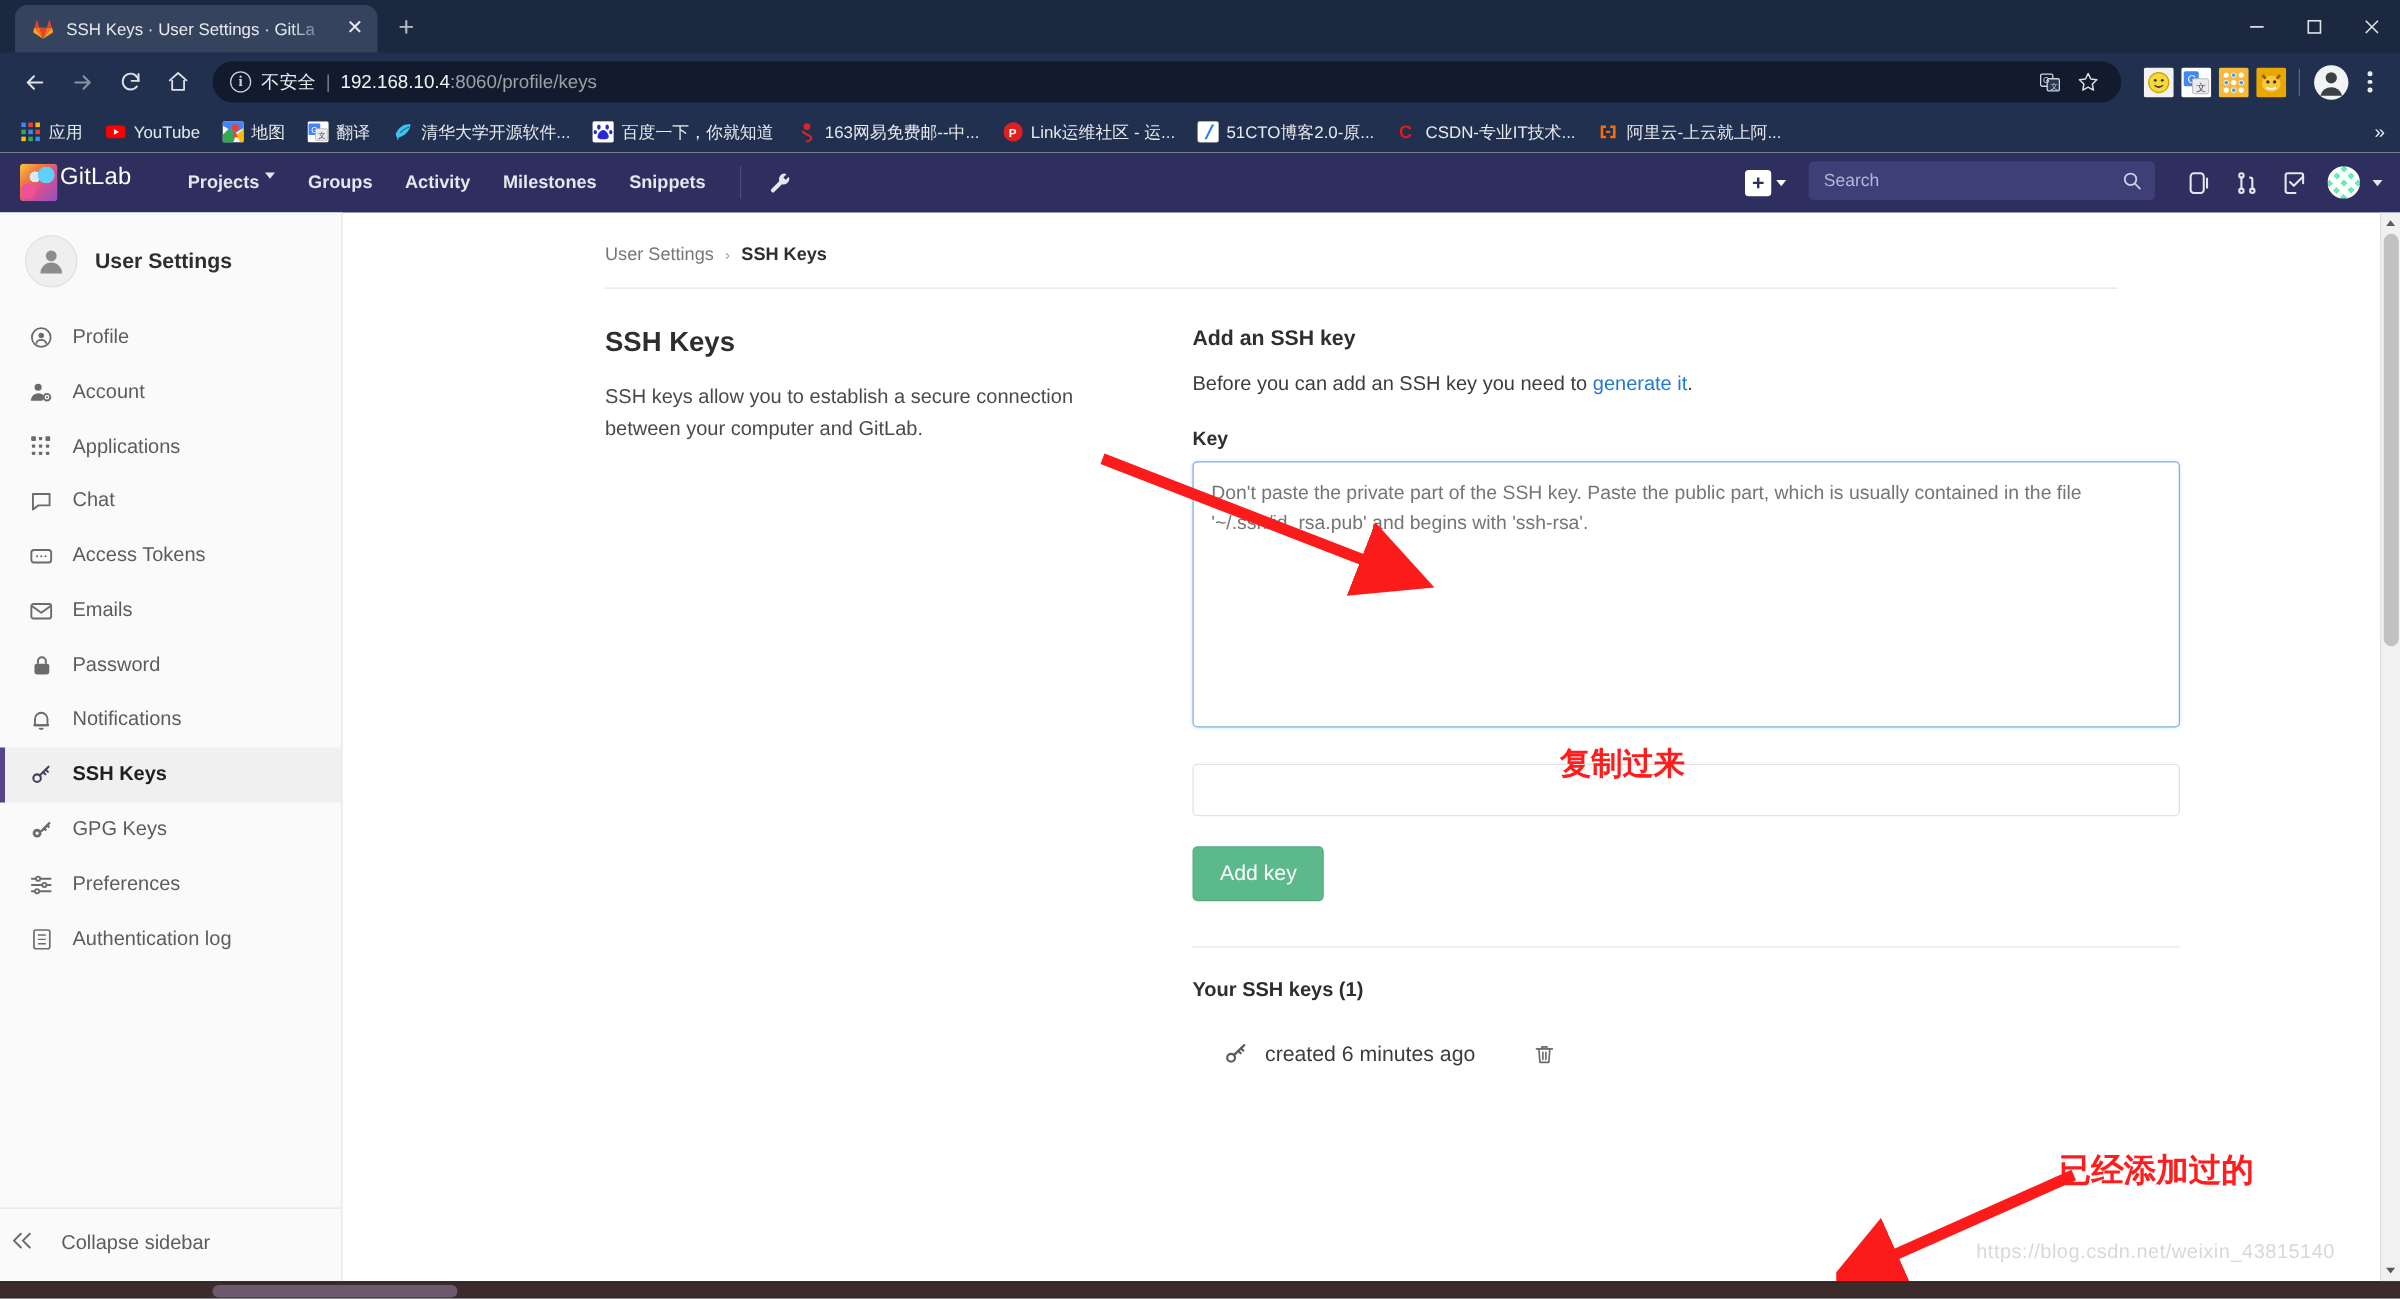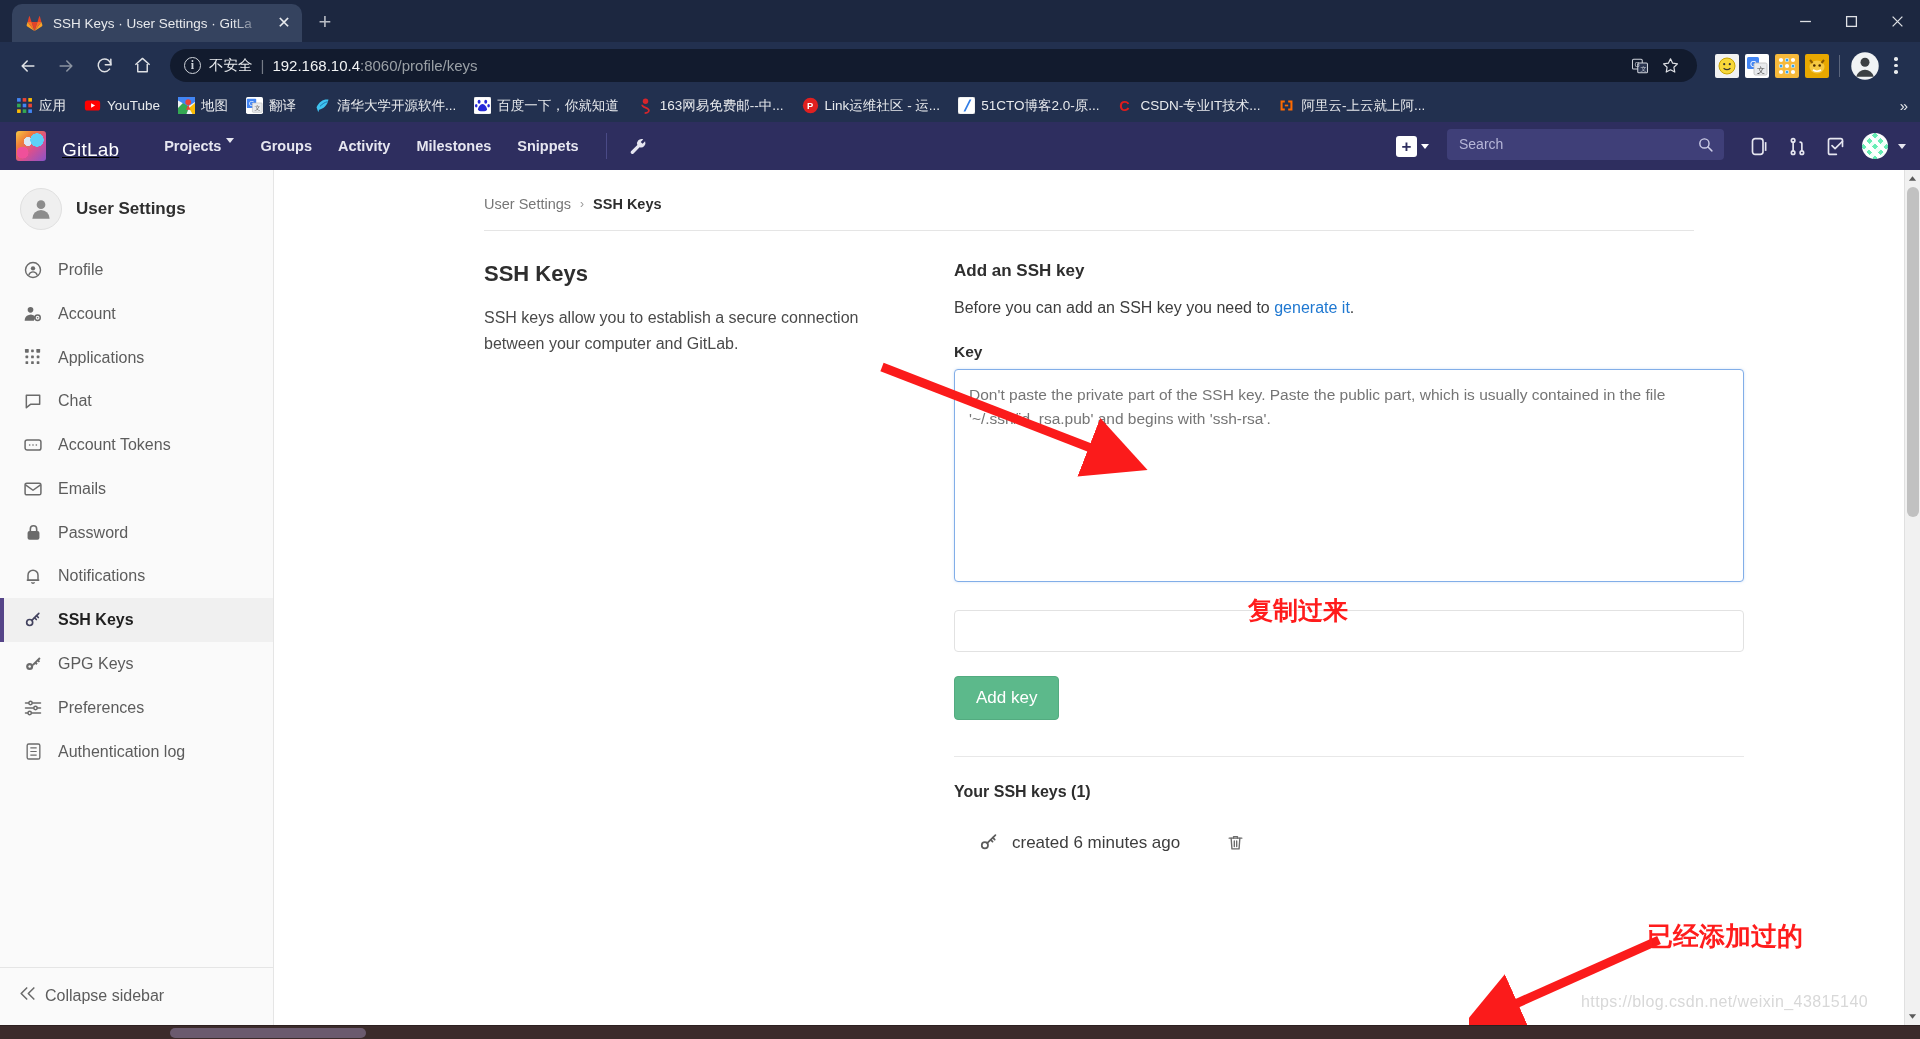--- a/index.html
+++ b/index.html
@@ -139,21 +139,21 @@
     flex-direction: column;
   }
 
   
   .gl-nav {
     height: 48px; background: #2e2e5f;
     display: flex; align-items: center;
     padding: 0 14px 0 16px;
     flex: 0 0 auto;
   }
-  .gl-logo-wrap { display: flex; align-items: flex-end; gap: 16px; margin-right: 32px; text-decoration: underline; }
+  .gl-logo-wrap { display: flex; align-items: flex-start; gap: 2px; margin-right: 32px; }
   .gl-logo {
     width: 30px; height: 30px; border-radius: 3px;
     background:
       radial-gradient(circle at 22% 72%, #f0509a 0 18%, transparent 19%),
       radial-gradient(circle at 70% 30%, #5fd0f7 0 22%, transparent 23%),
       radial-gradient(circle at 40% 35%, #d9e8f5 0 16%, transparent 17%),
       linear-gradient(135deg, #f6c945 0%, #ef7f3a 28%, #d94f8f 58%, #8a54c9 100%);
   }
   .gl-brand { color: #fff; font-size: 19px; letter-spacing: .2px; }
   .gl-links { display: flex; align-items: center; gap: 0; }
@@ -232,22 +232,22 @@
     border-left: 4px solid transparent;
     padding-left: 18px;
   }
   .sb-item .sb-ico { width: 22px; display: flex; justify-content: center; flex: 0 0 auto; }
   .sb-item.active {
     background: #f0f0f0; color: #1f1f1f; font-weight: bold;
     border-left-color: #554488;
   }
   .sb-footer {
     margin-top: auto; border-top: 1px solid #e5e5e5;
-    padding: 16px 0 18px 18px;
-    display: flex; align-items: center; gap: 8px;
+    padding: 16px 0 18px 8px;
+    display: flex; align-items: center; gap: 22px;
     color: #5c5c5c; font-size: 16px; cursor: pointer;
   }
 
   
   .content {
     flex: 1 1 auto; overflow: hidden; position: relative;
     padding: 0 0 0 0;
   }
   .content-inner { padding: 26px 40px 0 210px; max-width: 1560px; }
   .crumbs { display: flex; align-items: center; gap: 9px; font-size: 14.5px; padding-bottom: 18px; }
@@ -734,21 +734,21 @@
           </div>
           <div class="sb-item">
             <span class="sb-ico">
                 <svg width="20" height="20" viewBox="0 0 24 24" fill="none" stroke="#6b6b6b" stroke-width="1.8">
                   <rect x="2.5" y="6" width="19" height="12" rx="2.5"></rect>
                   <circle cx="8" cy="12" r="1" fill="#6b6b6b" stroke="none"></circle>
                   <circle cx="12" cy="12" r="1" fill="#6b6b6b" stroke="none"></circle>
                   <circle cx="16" cy="12" r="1" fill="#6b6b6b" stroke="none"></circle>
                 </svg>
               </span>
-            <span>Account Tokens</span>
+            <span>Access Tokens</span>
           </div>
           <div class="sb-item">
             <span class="sb-ico">
                 <svg width="20" height="20" viewBox="0 0 24 24" fill="none" stroke="#6b6b6b" stroke-width="1.8" stroke-linejoin="round">
                   <rect x="2.5" y="5" width="19" height="14" rx="2"></rect>
                   <path d="M3 7l9 6.5L21 7"></path>
                 </svg>
               </span>
             <span>Emails</span>
           </div>

